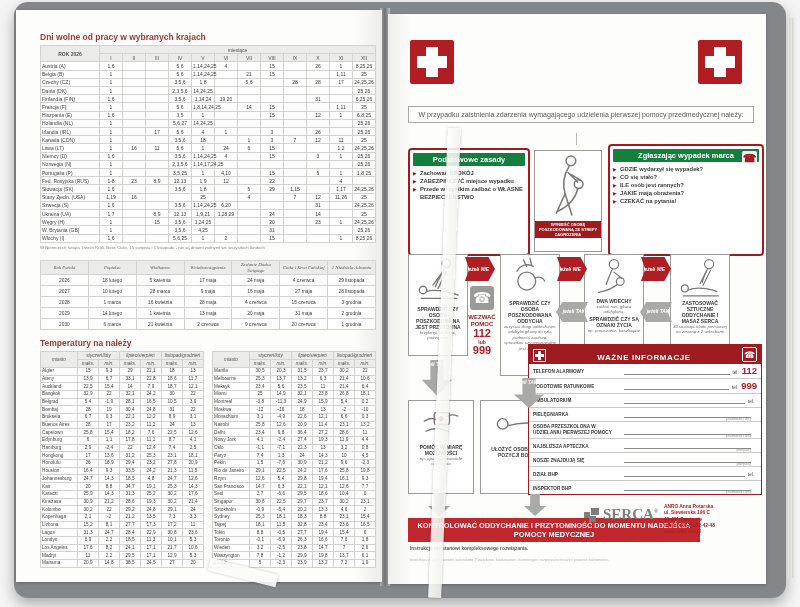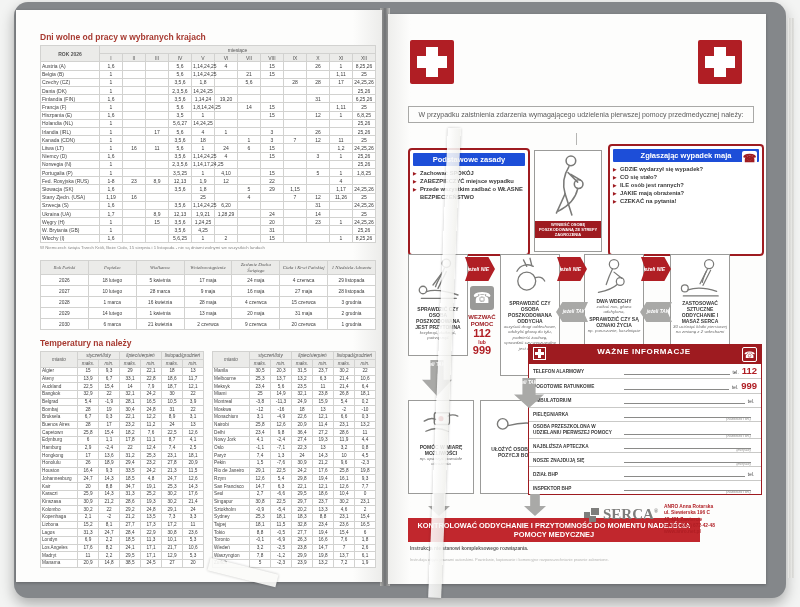--- a/index.html
+++ b/index.html
@@ -50,21 +50,21 @@
   
   .poster{position:absolute;left:0;top:0;width:378px;height:570px;}
   .cross{position:absolute;width:44px;height:44px;background:#b01e24;border-radius:2px;}
   .cross .bar-v{position:absolute;left:16px;top:7px;width:12px;height:30px;background:#fff;}
   .cross .bar-h{position:absolute;left:7px;top:16px;width:30px;height:12px;background:#fff;}
   .poster-title{position:absolute;left:74px;top:24px;width:226px;text-align:center;
       color:#b01e24;font-weight:bold;font-size:15px;line-height:19px;letter-spacing:.4px;}
   .intro{position:absolute;left:20px;top:92px;width:332px;border:1px solid #a9a9a7;
       font-size:7px;line-height:9px;color:#5a5a5a;text-align:center;padding:3px 6px;}
   .redbox{position:absolute;border:2px solid #9e1b20;border-radius:4px;background:#fff;}
-  .redbox-head{background:#1d4ed8;color:#fff;font-weight:bold;font-size:7.5px;line-height:9px;
+  .redbox-head{background:#15803d;color:#fff;font-weight:bold;font-size:7.5px;line-height:9px;
       text-align:center;padding:2px 3px;margin:3px;border-radius:1px;position:relative;}
   .bullet{font-size:5.8px;line-height:8px;color:#3a3a3a;font-weight:bold;padding:0 4px 0 10px;position:relative;}
   .bullet::before{content:"\25B6";color:#9e1b20;font-size:4.5px;position:absolute;left:3px;top:1px;}
   .imgbox{position:absolute;border:1px solid #9b9b99;background:#fff;display:flex;
       flex-direction:column;align-items:center;}
   .imgbox svg{flex:0 0 auto;}
   .img-caption-red{background:#9e1b20;color:#fff;font-weight:bold;font-size:4px;line-height:5px;
       text-align:center;width:100%;padding:1px 0;}
   .flow-caption{font-size:5px;line-height:6px;font-weight:bold;color:#3a3a3a;text-align:center;padding:1px 2px 0;}
   .flow-note{font-size:4.4px;line-height:5.4px;font-style:italic;color:#6d6d6d;text-align:center;padding:0 2px;}
@@ -84,21 +84,21 @@
       justify-content:center;font-size:15px;}
   .call-label{color:#9e1b20;font-weight:bold;font-size:6px;line-height:7px;text-align:center;}
   .call-num{color:#b01e24;font-weight:bold;font-size:11px;line-height:11px;text-align:center;}
   .call-or{color:#b01e24;font-weight:bold;font-size:5px;line-height:6px;text-align:center;}
   .banner{position:absolute;left:20px;top:504px;width:292px;background:#c1272d;color:#fff;
       font-weight:bold;font-size:7.4px;line-height:9px;text-align:center;padding:3px 4px;box-sizing:border-box;}
   .disclaimer{position:absolute;left:22px;top:532px;font-size:4.8px;font-weight:bold;color:#5d5d5d;}
   .copyright{position:absolute;left:22px;top:543px;width:330px;font-size:3.9px;color:#b5b5b3;}
   
   .panel{position:absolute;left:140px;top:330px;width:232px;border:1px solid #9e1b20;background:#fff;}
-  .panel-head{background:#9e1b20;color:#fff;display:flex;align-items:flex-start;padding:2px 4px;gap:12px;}
+  .panel-head{background:#9e1b20;color:#fff;display:flex;align-items:flex-end;padding:2px 4px;gap:12px;}
   .panel-head .minicross{width:11px;height:11px;border:1px solid #fff;position:relative;flex:0 0 auto;}
   .panel-head .minicross::before{content:"";position:absolute;left:4px;top:1px;width:3px;height:9px;background:#fff;}
   .panel-head .minicross::after{content:"";position:absolute;left:1px;top:4px;width:9px;height:3px;background:#fff;}
   .panel-title{flex:1;text-align:center;font-weight:bold;font-size:8px;letter-spacing:.6px;}
   .panel-phone{width:13px;height:13px;border:1px solid #fff;border-radius:2px;display:flex;
       align-items:center;justify-content:center;font-size:9px;color:#fff;flex:0 0 auto;}
   .info-row{display:flex;align-items:flex-end;border-bottom:1px solid #c9c9c7;padding:2px 4px 3px;gap:3px;}
   .info-row:last-child{border-bottom:none;}
   .info-label{font-size:4.7px;line-height:5.6px;font-weight:bold;color:#3a3a3a;width:88px;flex:0 0 auto;}
   .info-line{flex:1;border-bottom:1px solid #8a8a88;position:relative;height:7px;}
@@ -1092,21 +1092,21 @@
           <path d="M30 22 L40 32 M33 24 L43 30"></path>
             <circle cx="41" cy="34" r="4.5"></circle>
           <path d="M40 39 C38 48 32 56 20 62"></path>
             <path d="M27 44 L18 64 M27 44 L34 66"></path>
         </svg>
         <div class="img-caption-red">WYNIEŚĆ OSOBĘ POSZKODOWANĄ ZE STREFY ZAGROŻENIA</div>
       </div>
 
       <div class="redbox" style="left:220px;top:130px;width:152px;height:108px;">
         <div class="redbox-head">
-          <span>Zgłaszając wypadek maja</span>
+          <span>Zgłaszając wypadek marca</span>
           <span style="position:absolute;right:2px;top:2px;width:15px;height:15px;background:#fff;border-radius:2px;color:#9e1b20;font-size:11px;line-height:15px;text-align:center;">☎</span>
         </div>
         <div>
             <div class="bullet">GDZIE wydarzył się wypadek?</div>
             <div class="bullet">CO się stało?</div>
             <div class="bullet">ILE osób jest rannych?</div>
             <div class="bullet">JAKIE mają obrażenia?</div>
             <div class="bullet">CZEKAĆ na pytania!</div>
           </div>
       </div>

